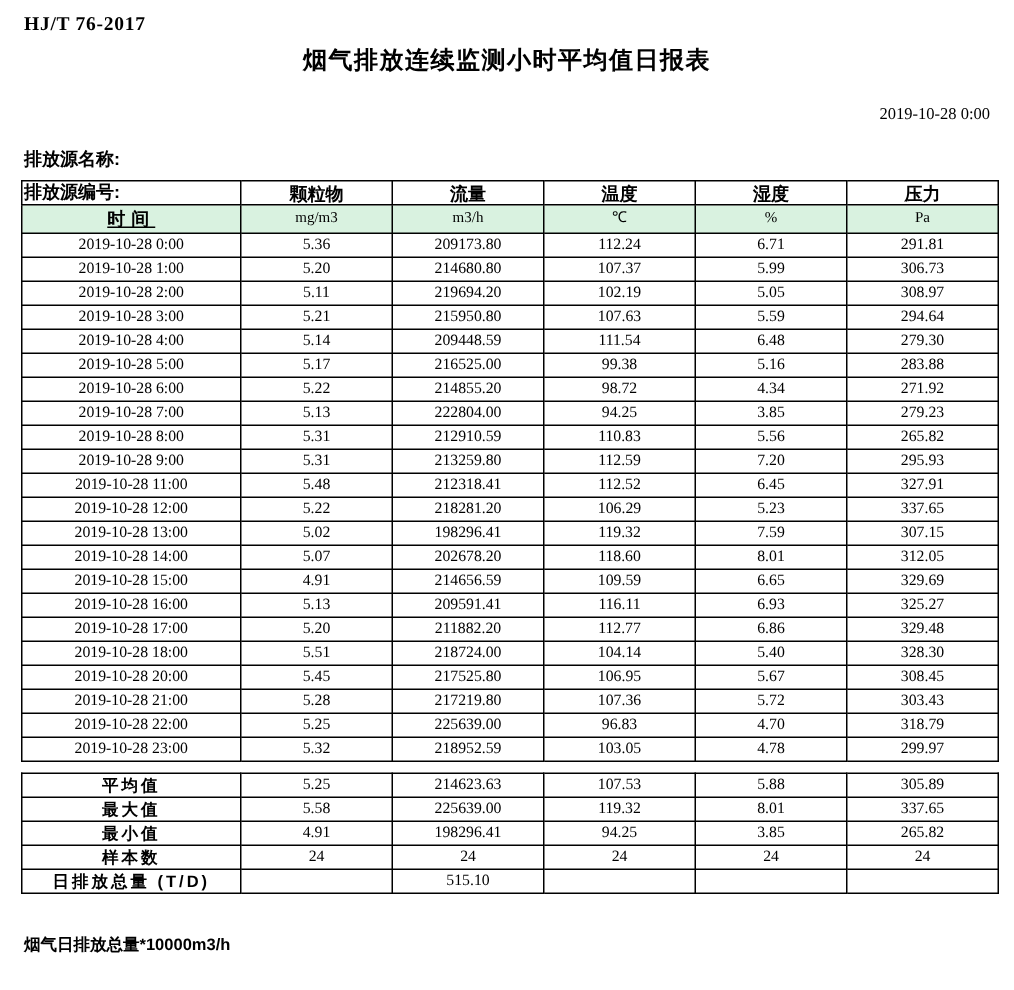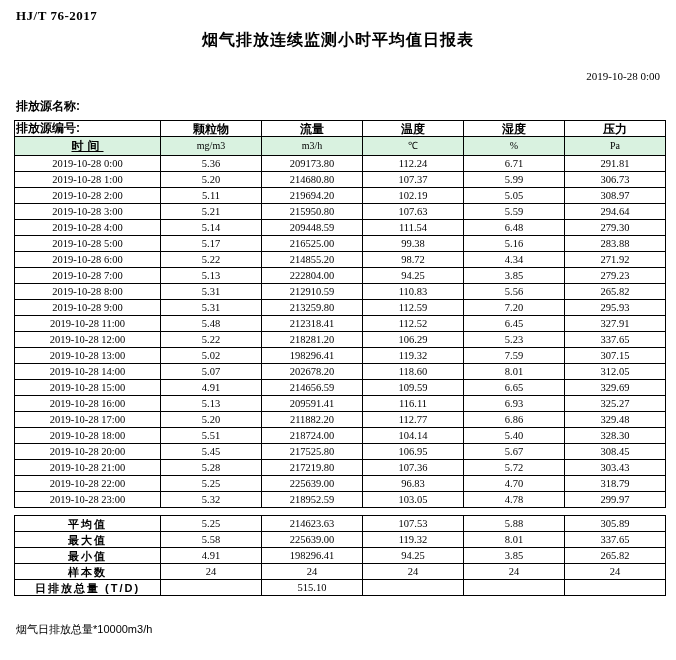--- a/index.html
+++ b/index.html
@@ -115,21 +115,21 @@
     border: 1px solid #000;
   }
   td.none {
     border: none;
   }
   .footer-note {
     position: absolute;
     left: 16px;
     top: 622px;
     font-size: 11px;
-    font-weight: normal;
+    font-weight: bold;
   }
   .footer-row {
     position: absolute;
     left: 16px;
     top: 640px;
     width: 648px;
     font-size: 11px;
     font-weight: bold;
   }
   .footer-row span.seal {

